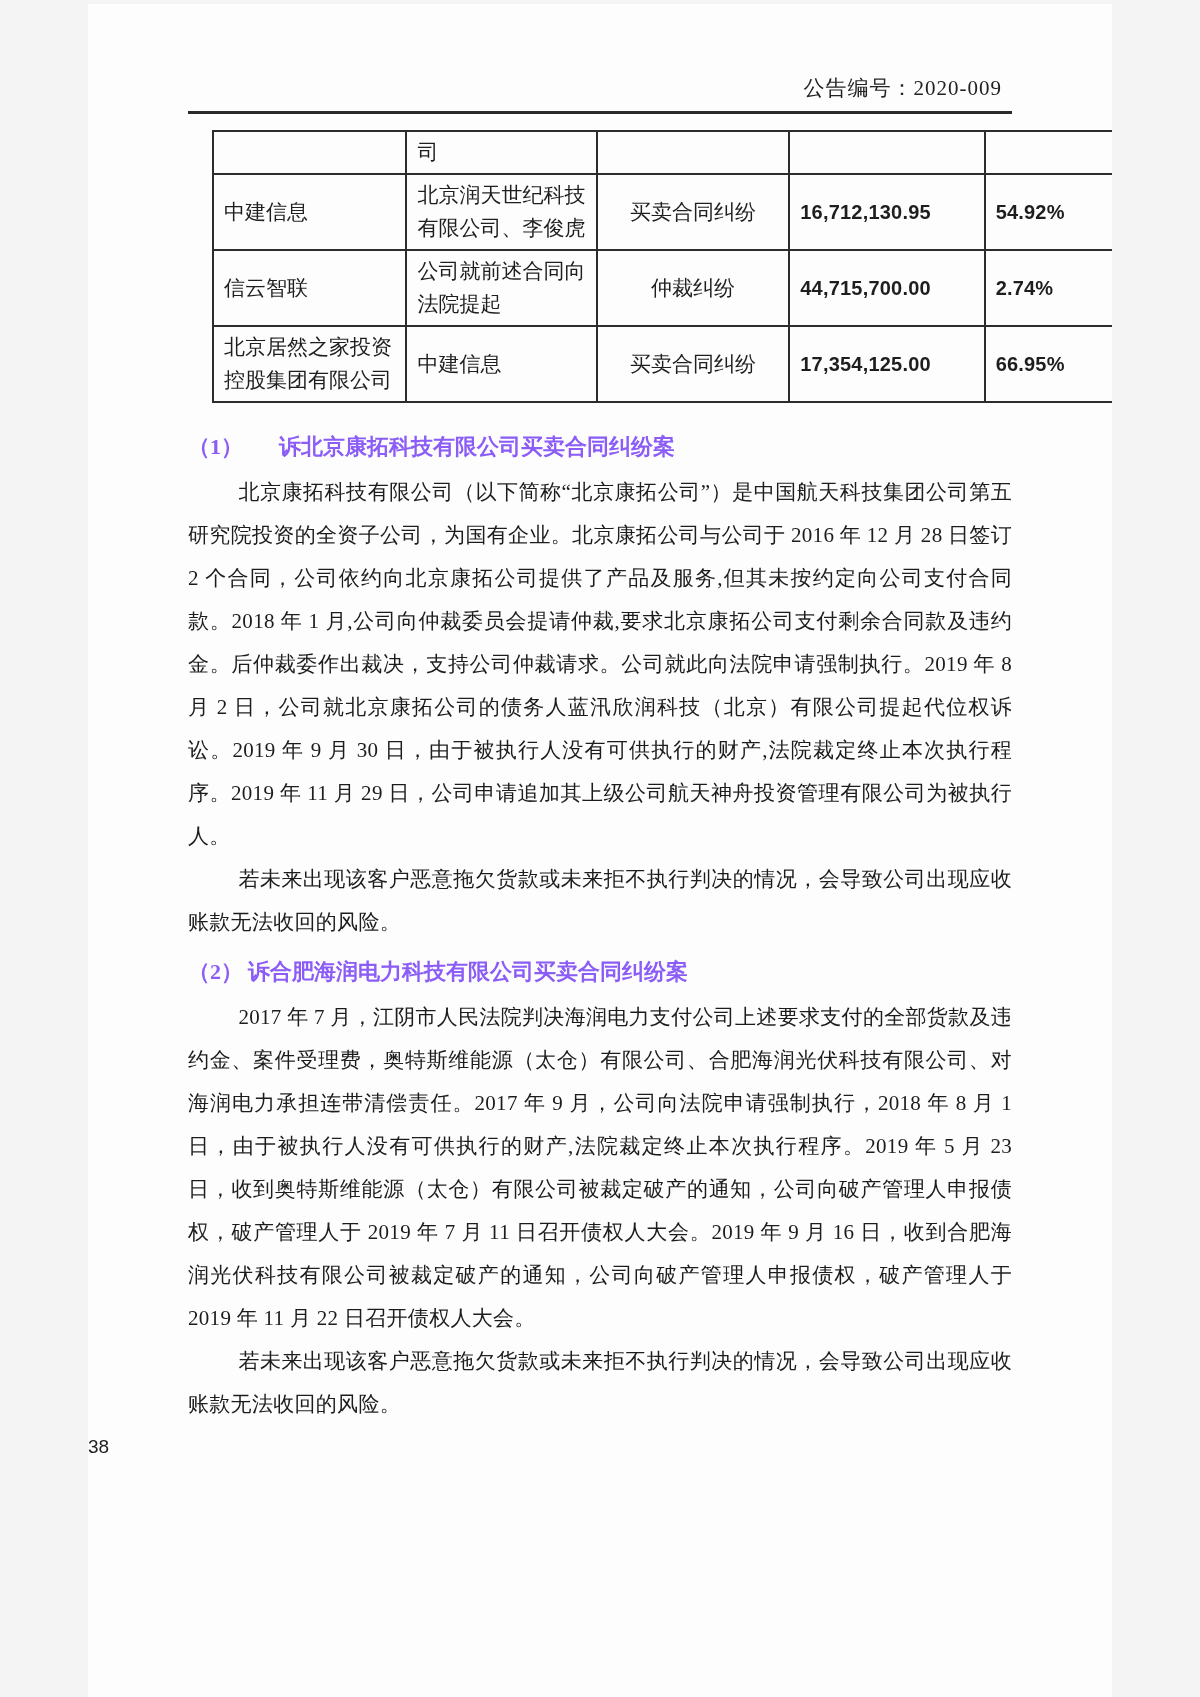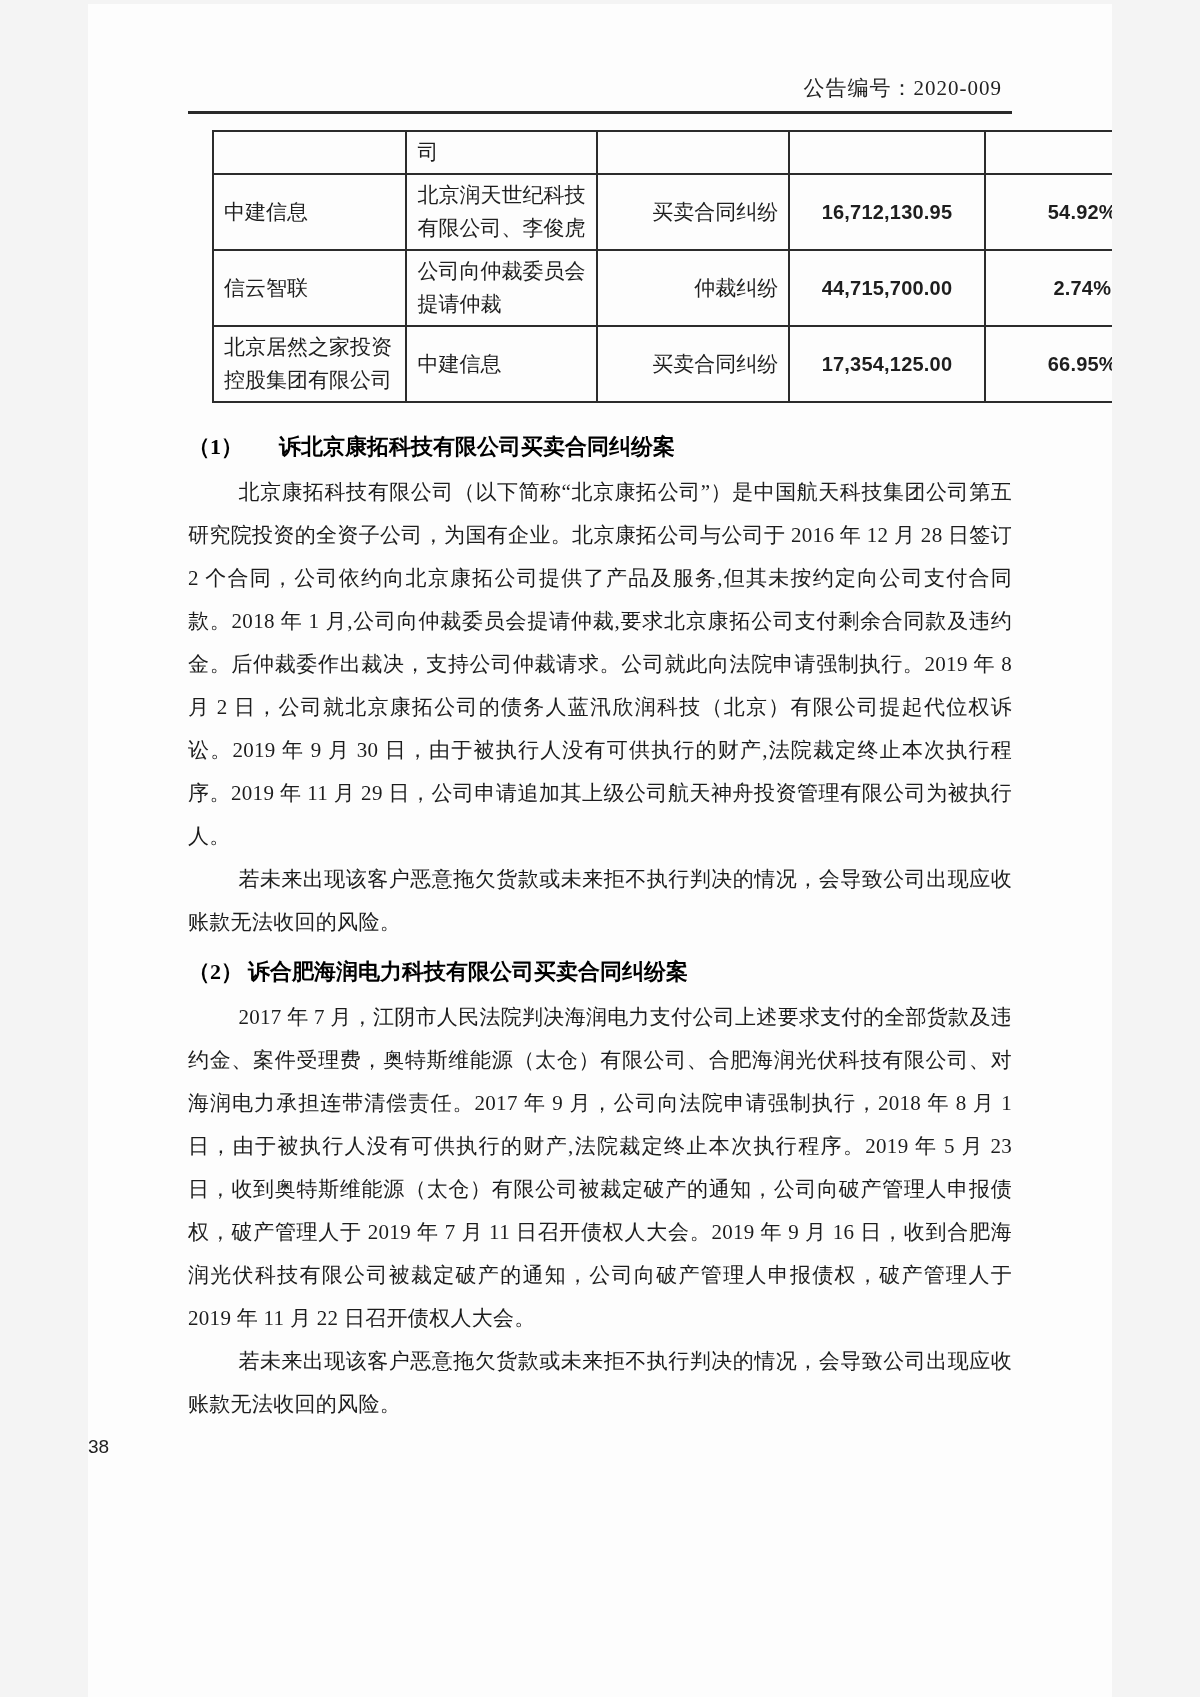--- a/index.html
+++ b/index.html
@@ -42,36 +42,36 @@
   }
   table.lit-table td {
     border: 2px solid #2c2c2c;
     vertical-align: middle;
     padding: 4px 10px;
     line-height: 33px;
     word-break: break-all;
   }
   table.lit-table tr.cont-row td { height: 42px; }
   td.cell-left   { text-align: left; }
-  td.cell-center { text-align: right; }
+  td.cell-center { text-align: center; }
   td.cell-num {
-    text-align: center;
+    text-align: left;
     font-family: "Liberation Sans", "DejaVu Sans", sans-serif;
     font-weight: 700;
     font-size: 20px;
     padding-right: 12px;
     letter-spacing: 0.2px;
   }
   
   .sections { margin-top: 22px; font-size: 21px; }
   .sec-heading {
     font-weight: 700;
     font-size: 22px;
     line-height: 43px;
-    color: #000000;
+    color: #8b5cf6;
   }
   .sec-heading.first { margin-top: 4px; }
   .sec-heading .num-wide  { margin-right: 36px; }
   .sec-heading .num-tight { margin-right: 5px; }
   .sec-heading { margin-bottom: 3px; }
   .body-par {
     text-align: justify;
     text-indent: 2.4em;
     line-height: 43px;
     letter-spacing: 0.3px;
@@ -117,21 +117,21 @@
         </tr>
         <tr>
           <td class="cell-left">中建信息</td>
           <td class="cell-left">北京润天世纪科技有限公司、李俊虎</td>
           <td class="cell-center">买卖合同纠纷</td>
           <td class="cell-num">16,712,130.95</td>
           <td class="cell-num">54.92%</td>
         </tr>
         <tr>
           <td class="cell-left">信云智联</td>
-          <td class="cell-left">公司向仲裁委员会提请仲裁</td>
+          <td class="cell-left">公司就前述合同向法院提起</td>
           <td class="cell-center">仲裁纠纷</td>
           <td class="cell-num">44,715,700.00</td>
           <td class="cell-num">2.74%</td>
         </tr>
         <tr>
           <td class="cell-left">北京居然之家投资控股集团有限公司</td>
           <td class="cell-left">中建信息</td>
           <td class="cell-center">买卖合同纠纷</td>
           <td class="cell-num">17,354,125.00</td>
           <td class="cell-num">66.95%</td>

